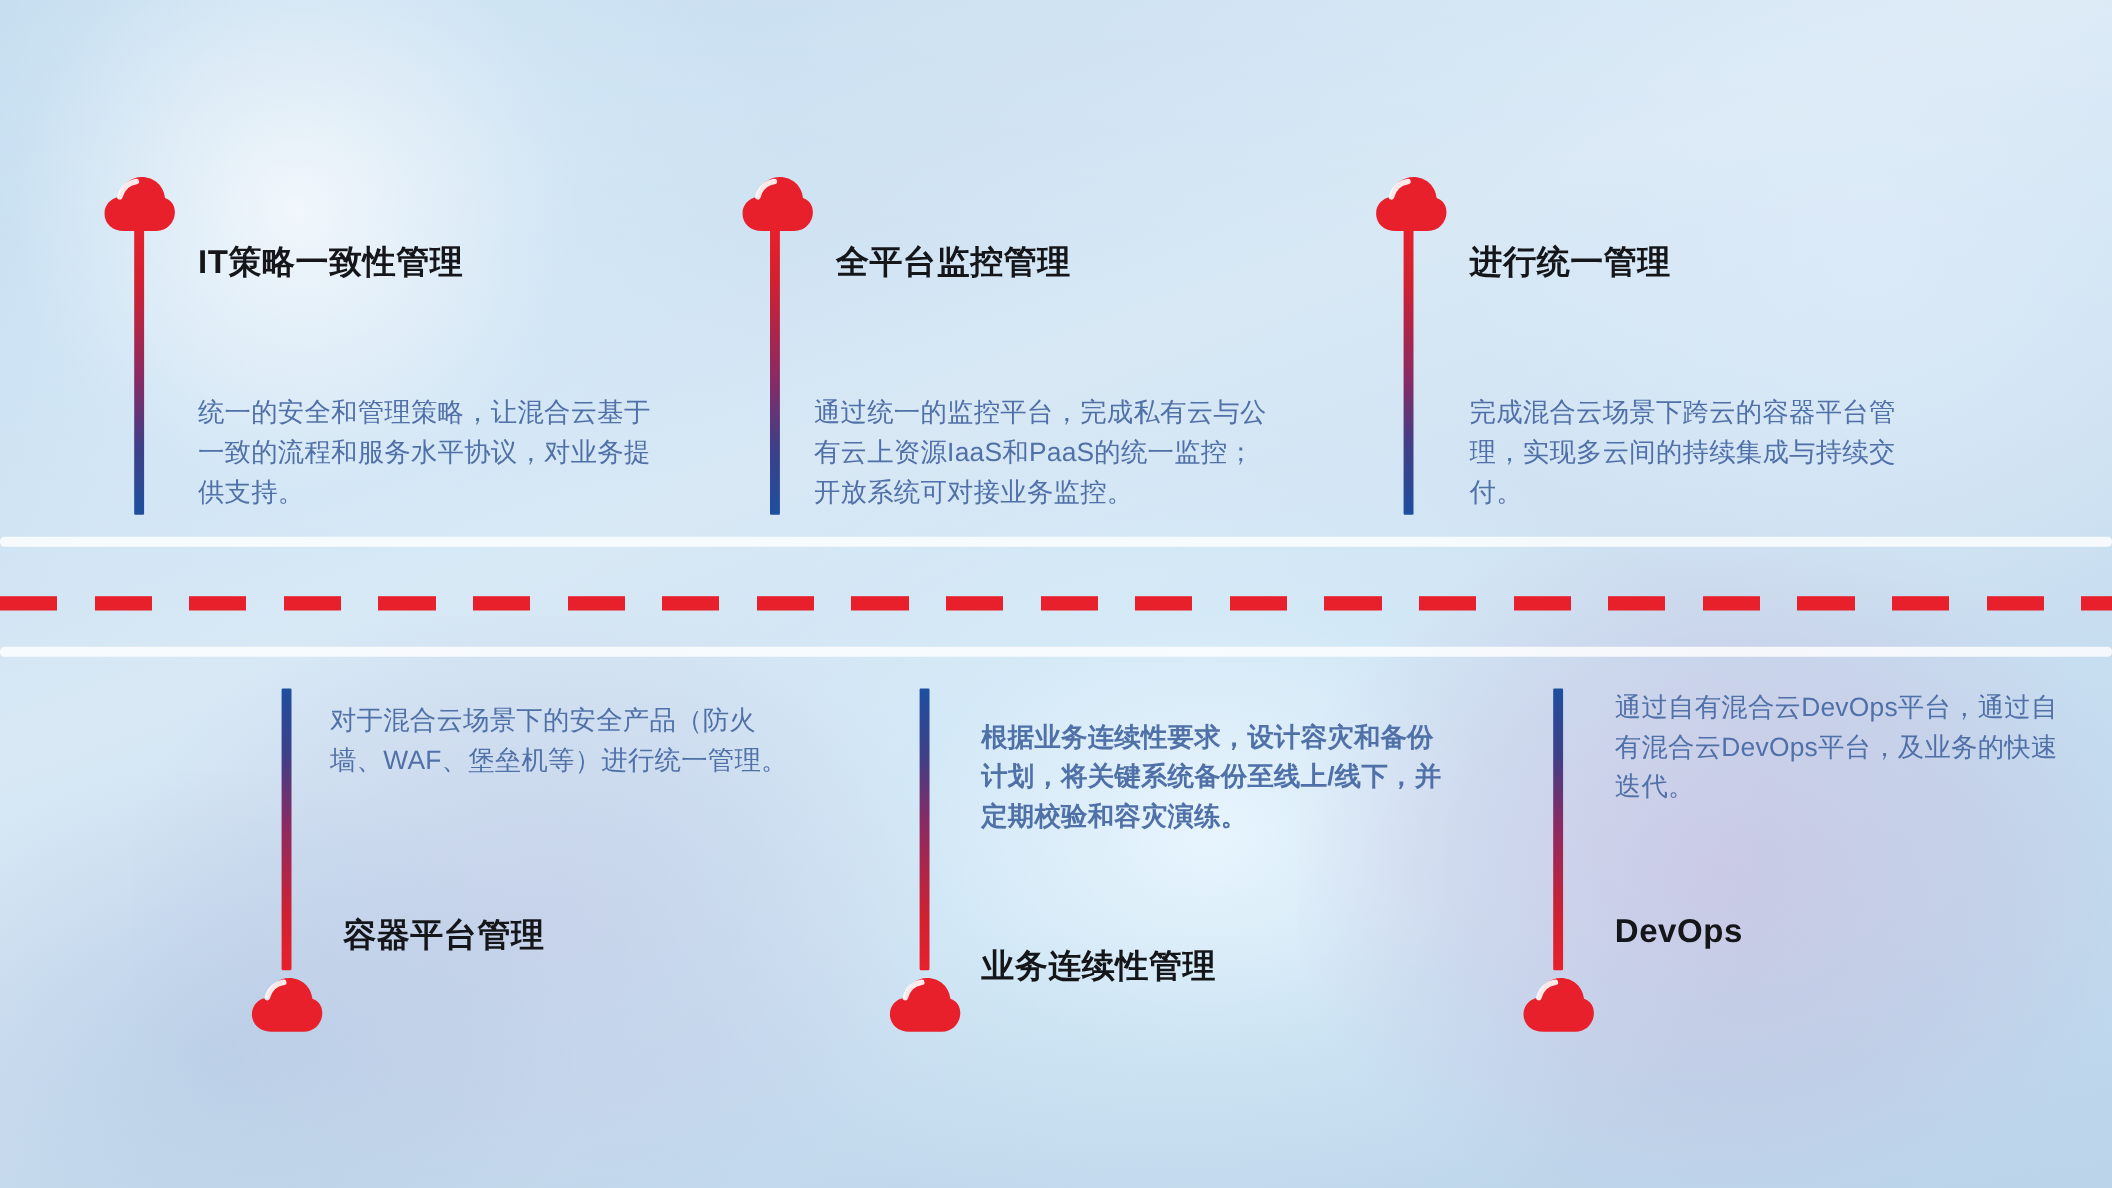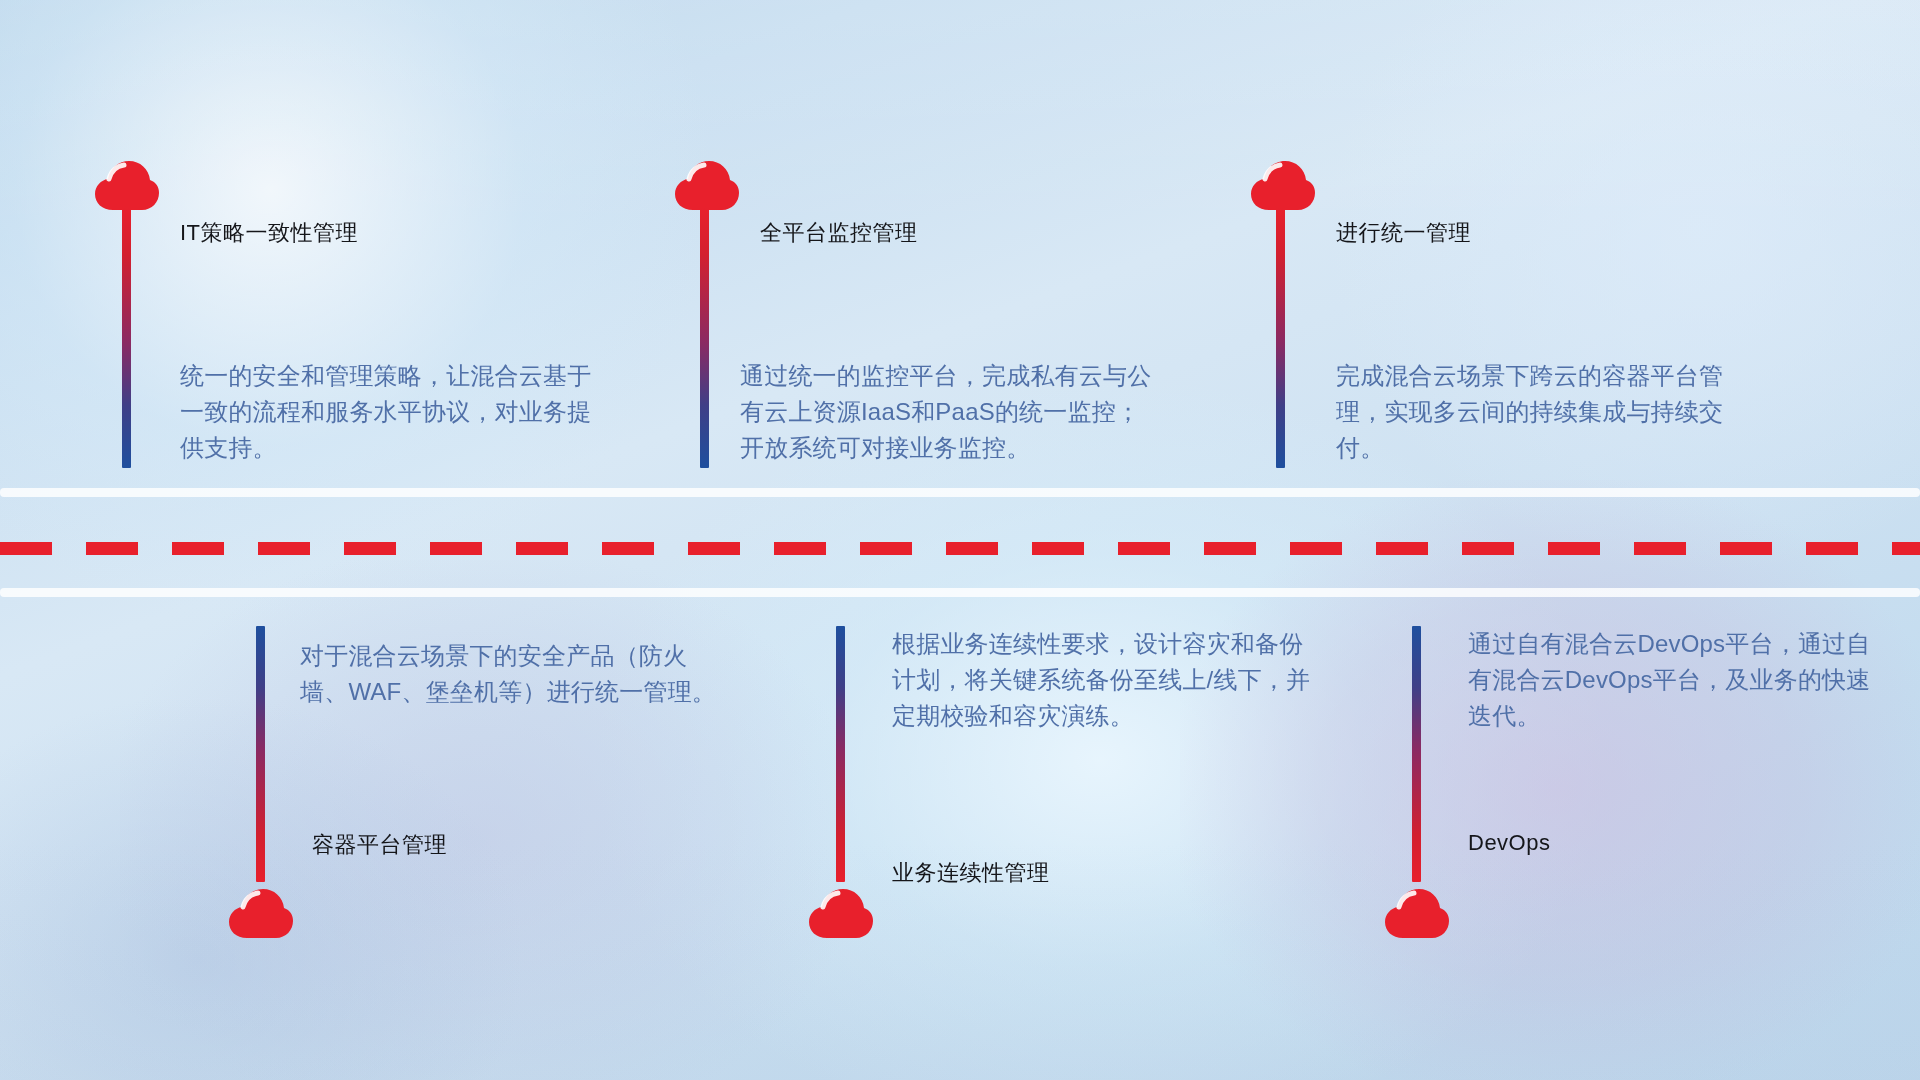--- a/index.html
+++ b/index.html
@@ -90,22 +90,22 @@
   
   .cloud-icon {
     position: absolute;
     width: 66px;
     height: 52px;
   }
   .cloud-icon svg { display: block; width: 100%; height: 100%; }
 
   .heading {
     position: absolute;
-    font-size: 22px;
-    font-weight: normal;
+    font-size: 30px;
+    font-weight: bold;
     color: #15161a;
     letter-spacing: 0.5px;
     white-space: nowrap;
   }
   .body-text {
     position: absolute;
     font-size: 24px;
     line-height: 36px;
     color: #5070a8;
     letter-spacing: 0.2px;
@@ -199,21 +199,21 @@
     <div class="cloud-icon" style="left:228px; top:888px;">
       <svg viewBox="0 0 66 52" xmlns="http://www.w3.org/2000/svg">
         <path d="M19 50 C8 50 1 43 1 34 C1 26 7 20 14 19 C16 8 25 1 35 1 C46 1 55 9 56 20 C62 22 65 27 65 33 C65 42 58 50 48 50 Z" fill="#e8202c"></path>
         <path d="M15 19 C17 11 23 6 30 5" stroke="#ffffff" stroke-width="5" stroke-linecap="round" fill="none" opacity="0.9"></path>
       </svg>
     </div>
   </div>
 
   <div class="col">
     <div class="stem stem-bottom" style="left:836px; top:626px; height:256px;"></div>
-    <div class="body-text" style="left:892px; top:626px; width:420px;">根据业务连续性要求，设计容灾和备份计划，将关键系统备份至线上/线下，并定期校验和容灾演练。</div>
+    <div class="body-text" style="left:892px; top:653px; width:420px;font-weight:bold;">根据业务连续性要求，设计容灾和备份计划，将关键系统备份至线上/线下，并定期校验和容灾演练。</div>
     <div class="heading" style="left:892px; top:830px;margin-top:28px;">业务连续性管理</div>
     <div class="cloud-icon" style="left:808px; top:888px;">
       <svg viewBox="0 0 66 52" xmlns="http://www.w3.org/2000/svg">
         <path d="M19 50 C8 50 1 43 1 34 C1 26 7 20 14 19 C16 8 25 1 35 1 C46 1 55 9 56 20 C62 22 65 27 65 33 C65 42 58 50 48 50 Z" fill="#e8202c"></path>
         <path d="M15 19 C17 11 23 6 30 5" stroke="#ffffff" stroke-width="5" stroke-linecap="round" fill="none" opacity="0.9"></path>
       </svg>
     </div>
   </div>
 
   <div class="col">

